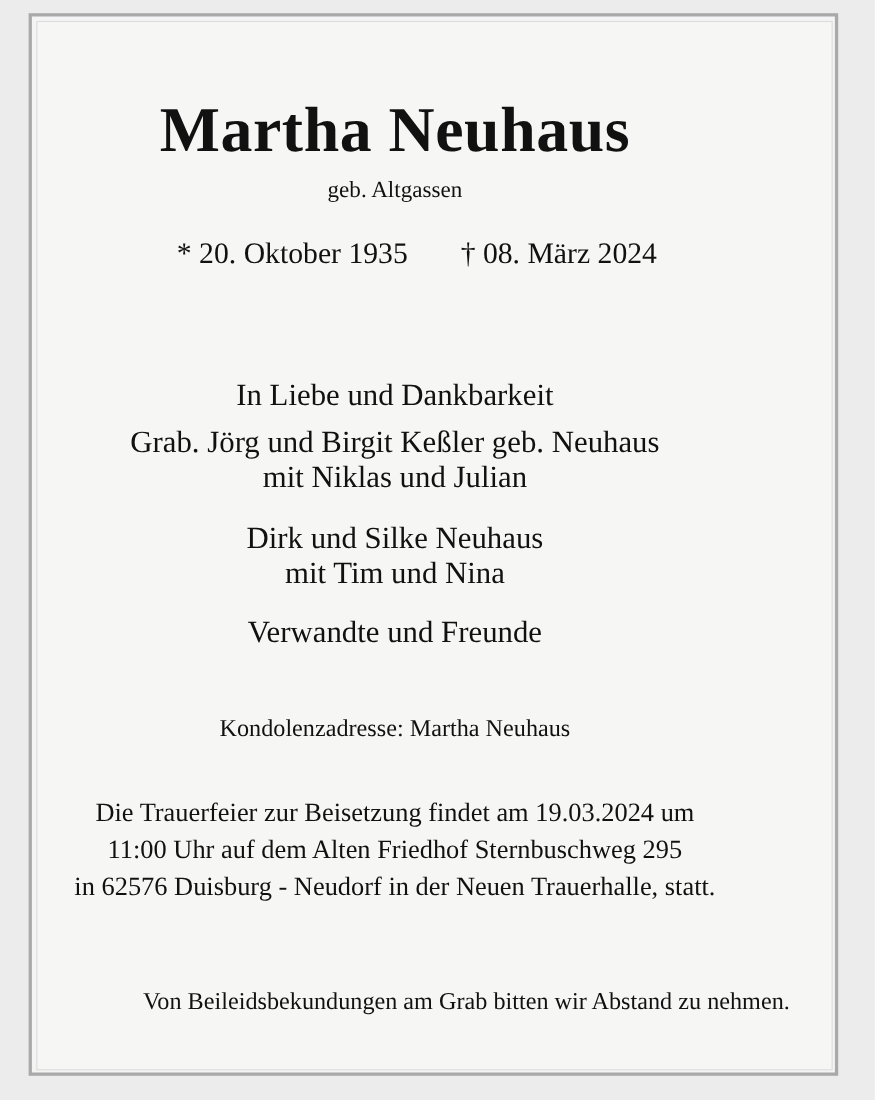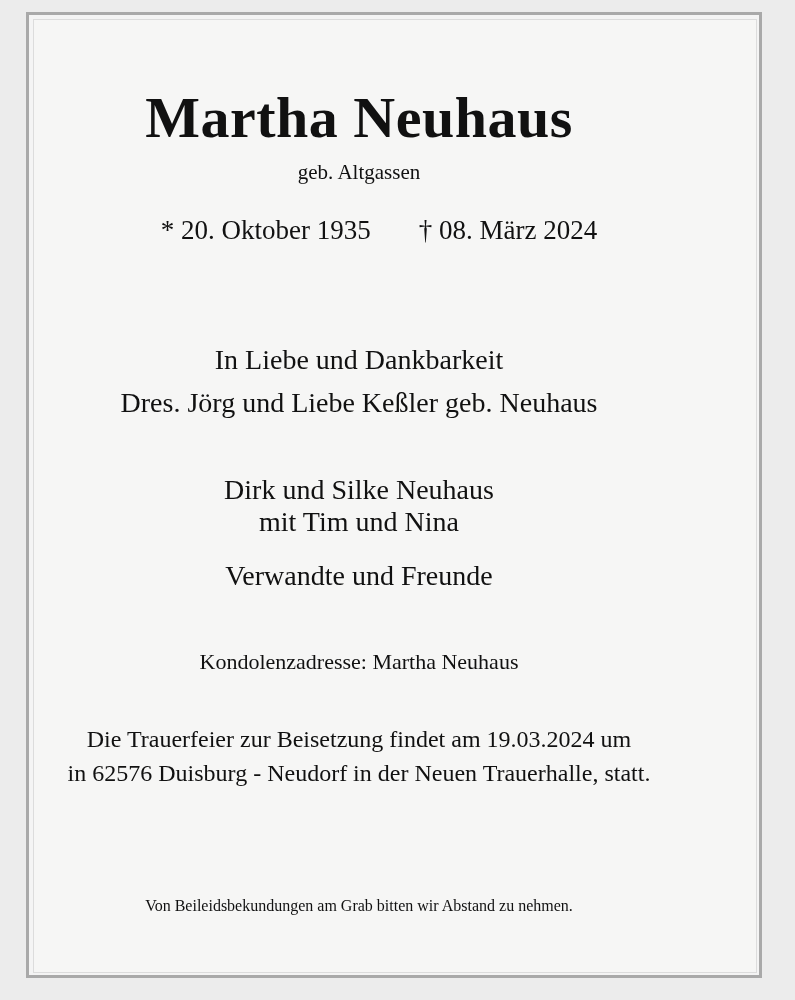--- a/index.html
+++ b/index.html
@@ -13,50 +13,52 @@
   .dates { top:215px; font-size:27px;padding-left:20px; }
   .dates span { display:inline-block; }
   .dates .gap { width:48px; }
   .dedication { top:344px; font-size:28px; }
   .fam { font-size:28px; line-height:32px; }
   .fam1 { top:387px; }
   .fam2 { top:474px; }
   .fam3 { top:560px;font-family:Liberation Serif, serif; }
   .cond { top:648px; font-size:22px; line-height:27px; }
   .service { top:722px; font-size:24px; line-height:34px; }
-  .note { top:897px; font-size:16px; }
+  .note { top:897px; font-size:22px;text-align:right; }
 </style>
 </head>
 <body>
 
 <div class="frame-outer"></div>
 <div class="frame-line"></div>
 <div class="paper"></div>
 
 <div class="line title">Martha Neuhaus</div>
 <div class="line maiden">geb. Altgassen</div>
 <div class="line dates">
   <span>* 20. Oktober 1935</span><span class="gap"></span><span>† 08. März 2024</span>
 </div>
 
 <div class="line dedication">In Liebe und Dankbarkeit</div>
 
 <div class="line fam fam1">
-  <div>Dres. Jörg und Liebe Keßler geb. Neuhaus</div>
+  <div>Grab. Jörg und Birgit Keßler geb. Neuhaus</div>
+  <div>mit Niklas und Julian</div>
 </div>
 <div class="line fam fam2">
   <div>Dirk und Silke Neuhaus</div>
   <div>mit Tim und Nina</div>
 </div>
 <div class="line fam fam3">
   <div>Verwandte und Freunde</div>
 </div>
 
 <div class="line cond">
   <div>Kondolenzadresse: Martha Neuhaus</div>
 </div>
 
 <div class="line service">
   <div>Die Trauerfeier zur Beisetzung findet am 19.03.2024 um</div>
+  <div>11:00 Uhr auf dem Alten Friedhof Sternbuschweg 295</div>
   <div>in 62576 Duisburg - Neudorf in der Neuen Trauerhalle, statt.</div>
 </div>
 
 <div class="line note">Von Beileidsbekundungen am Grab bitten wir Abstand zu nehmen.</div>
 
 </body></html>

